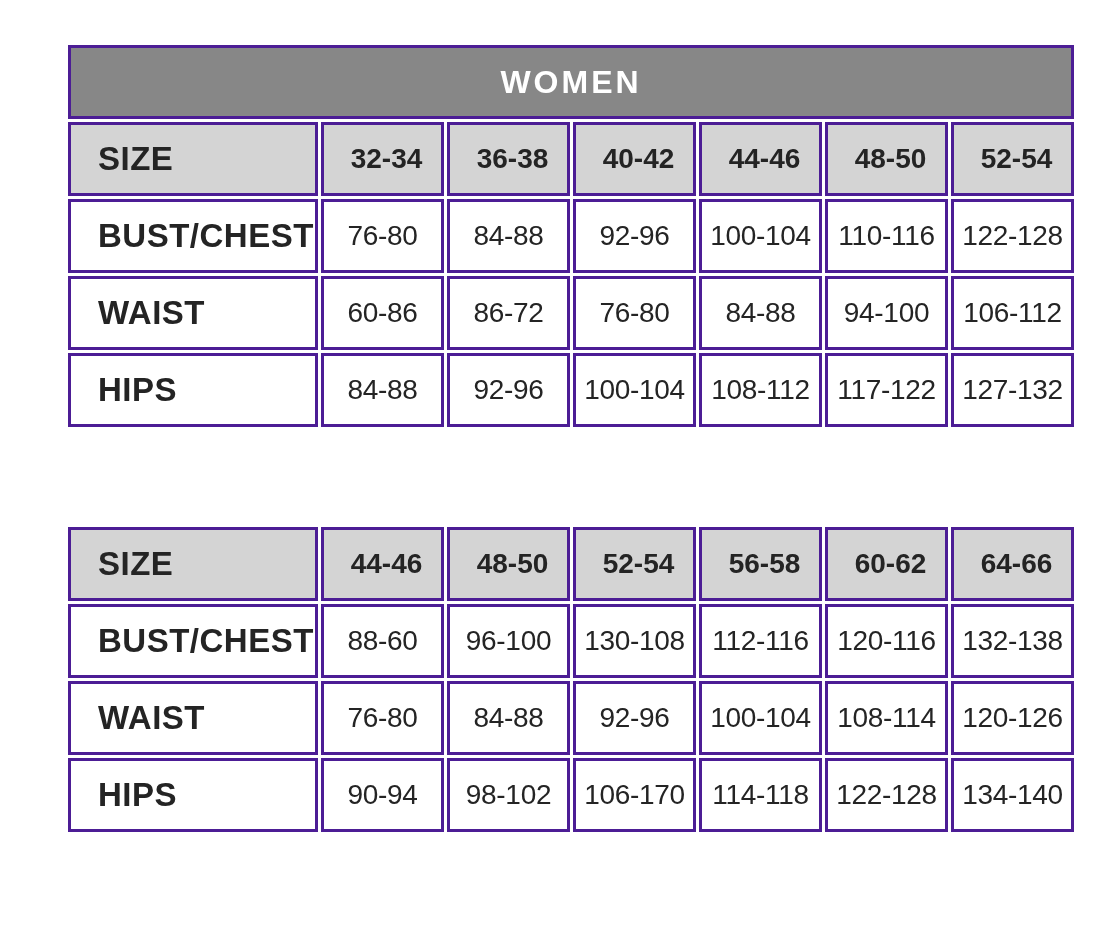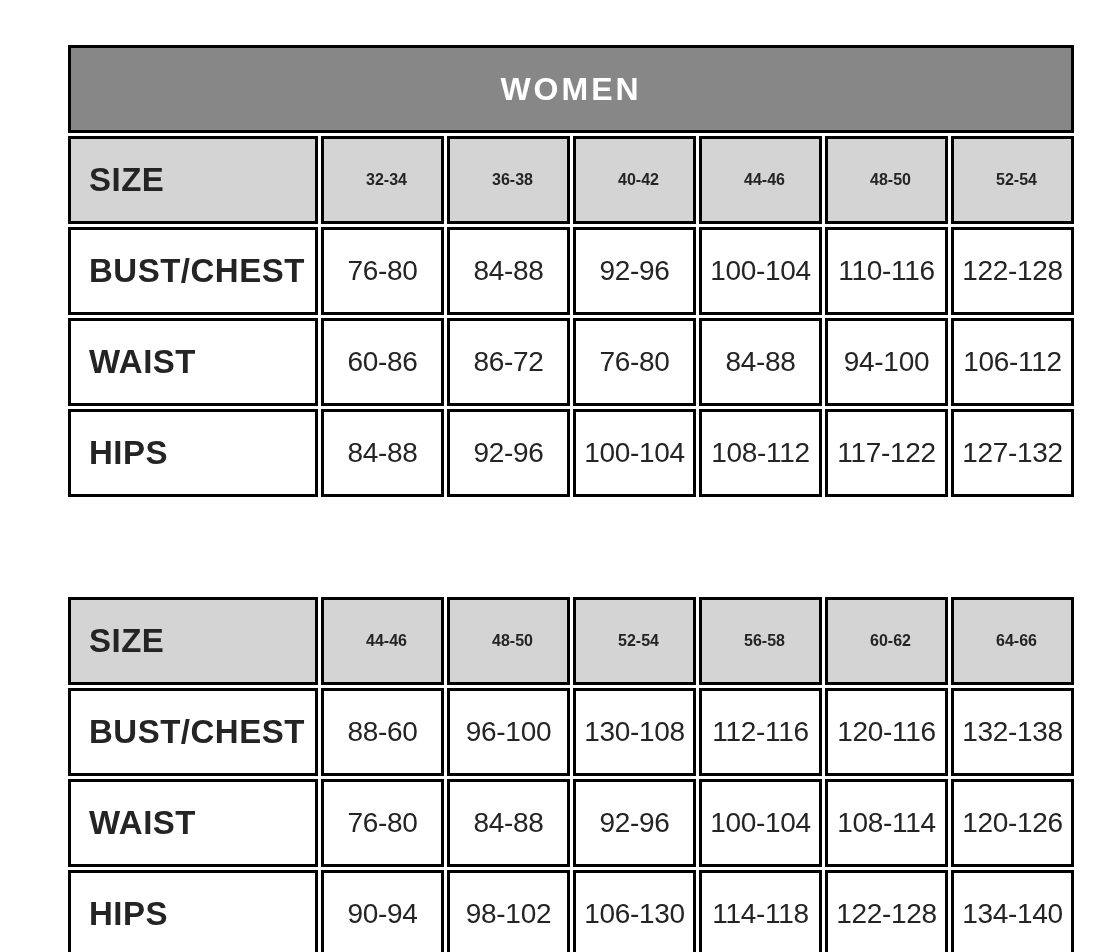--- a/index.html
+++ b/index.html
@@ -13,45 +13,45 @@
   table.size-table {
     border-collapse: separate;
     border-spacing: 3px;
     table-layout: fixed;
     width: 1007px;
     margin-bottom: 94px;
   }
   col.c-label { width: 250px; }
   col.c-data  { width: 123px; }
   td {
-    border: 3px solid #000000;
-    height: 88px;
+    border: 3px solid #4c1d95;
+    height: 74px;
     vertical-align: middle;
     text-align: center;
     color: #242424;
     background: #ffffff;
     overflow: hidden;
     white-space: nowrap;
   }
   td.band-cell {
     background: #878787;
     color: #ffffff;
     font-weight: bold;
     font-size: 32px;
     letter-spacing: 3px;
   }
   tr.size-row td { background: #d4d4d4; font-weight: bold; }
   td.label-cell {
     text-align: left;
-    padding-left: 18px;
+    padding-left: 27px;
     font-weight: bold;
     font-size: 33px;
     letter-spacing: 0.5px;
   }
-  td.size-cell { font-size: 16px; padding-left: 8px; }
+  td.size-cell { font-size: 28px; padding-left: 8px; }
   td.val-cell  { font-size: 28px; font-weight: normal; letter-spacing: -0.3px; }
 </style>
 </head>
 <body>
 
 <div class="page">
 
   <table class="size-table">
     <colgroup>
       <col class="c-label">
@@ -140,21 +140,21 @@
       <td class="val-cell">84-88</td>
       <td class="val-cell">92-96</td>
       <td class="val-cell">100-104</td>
       <td class="val-cell">108-114</td>
       <td class="val-cell">120-126</td>
     </tr>
     <tr>
       <td class="label-cell">HIPS</td>
       <td class="val-cell">90-94</td>
       <td class="val-cell">98-102</td>
-      <td class="val-cell">106-130</td>
+      <td class="val-cell">106-170</td>
       <td class="val-cell">114-118</td>
       <td class="val-cell">122-128</td>
       <td class="val-cell">134-140</td>
     </tr>
   </tbody>
     </table>
 
 </div>
 
 </body></html>

